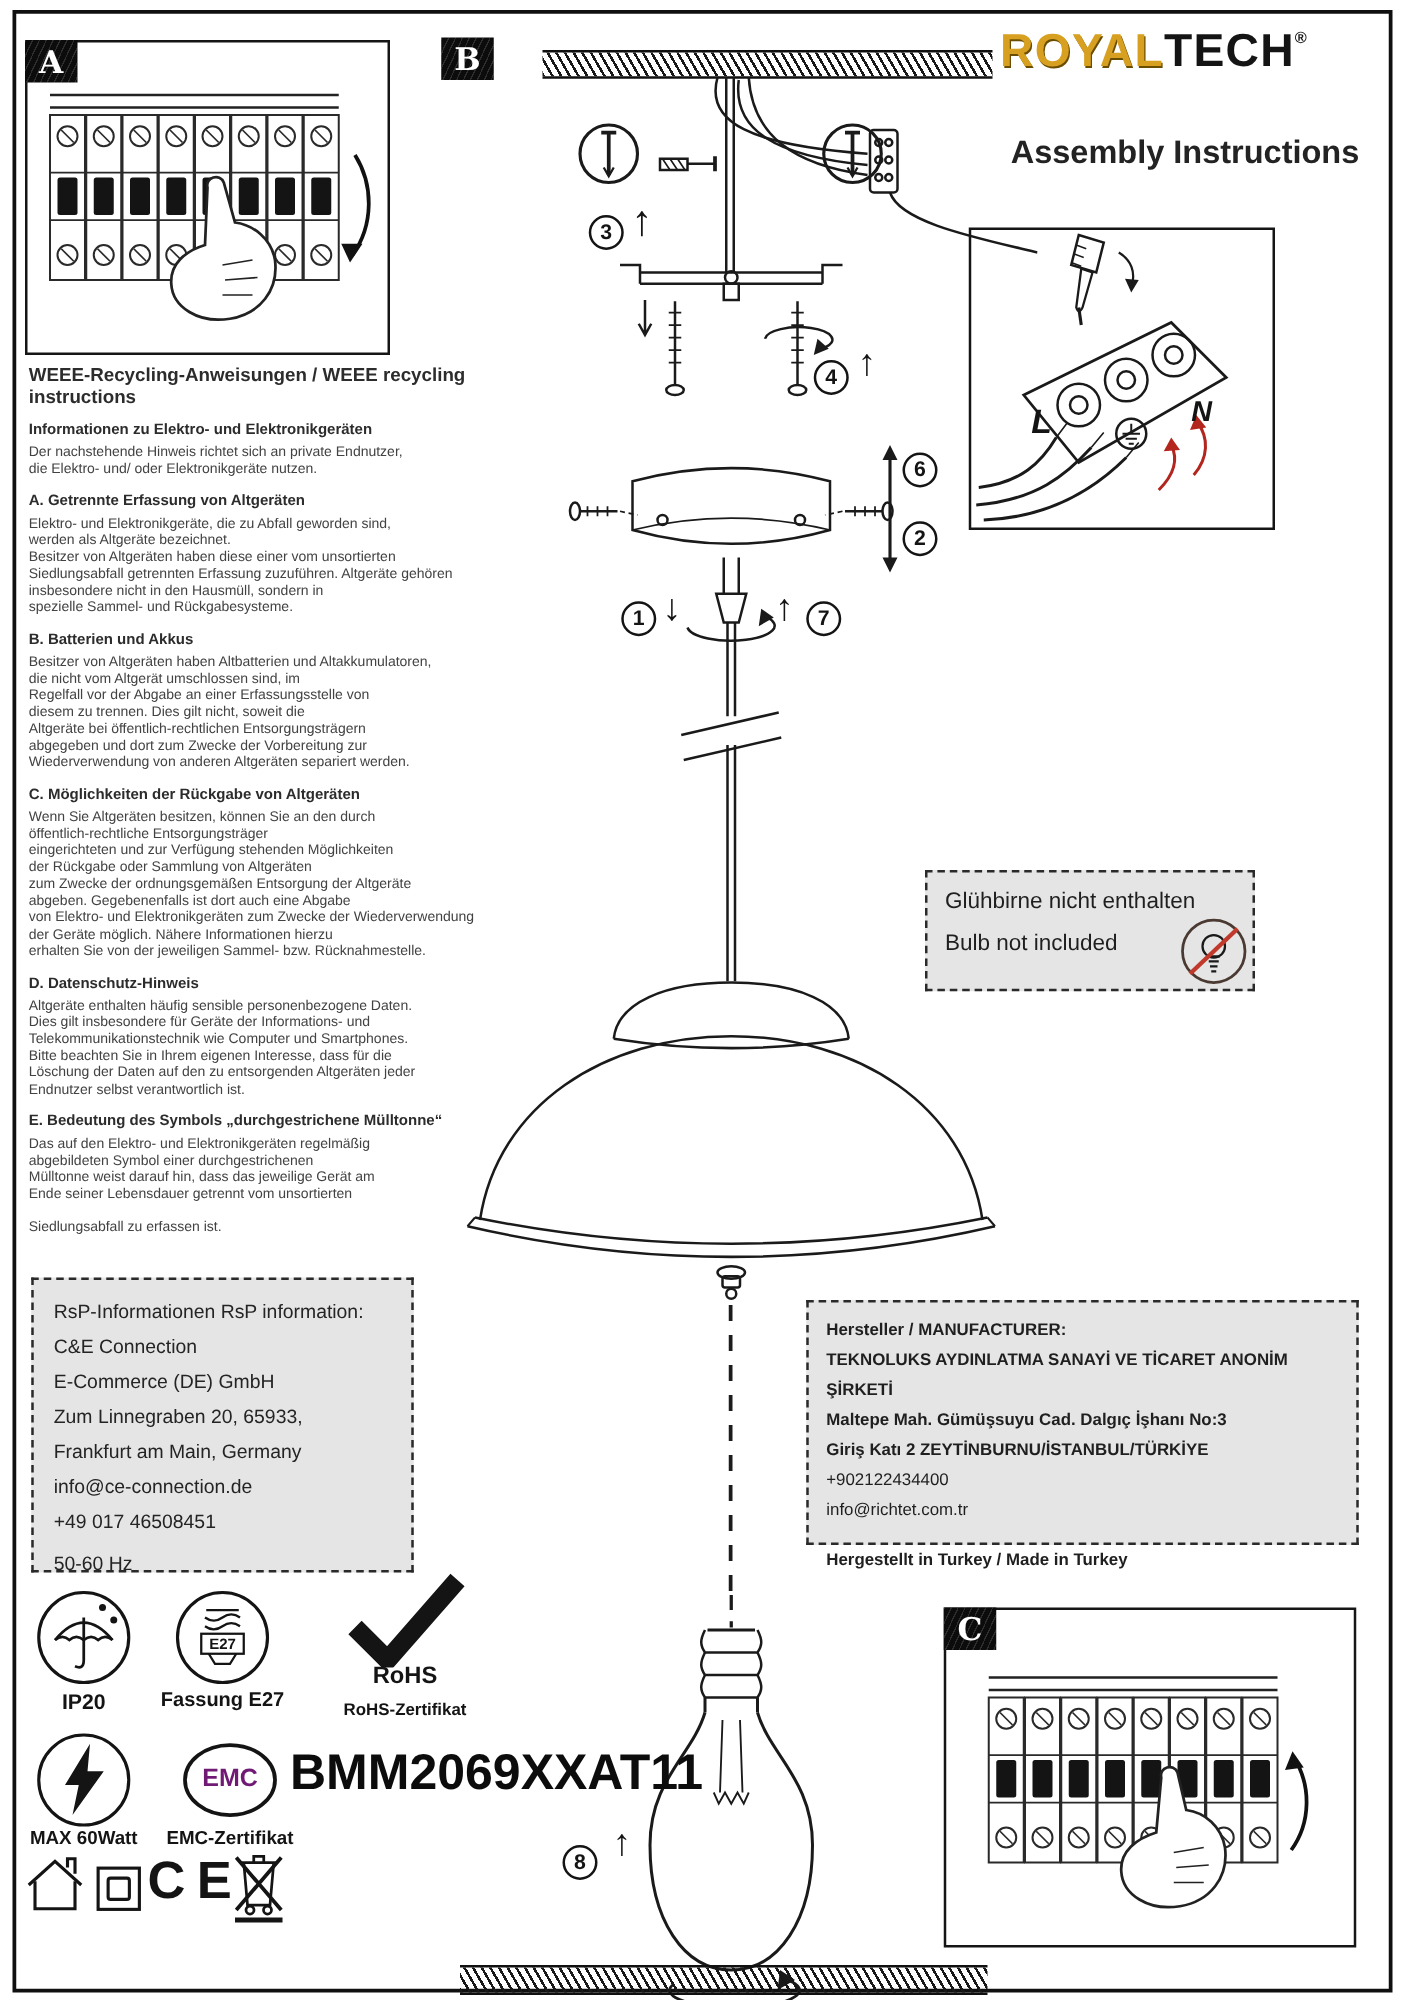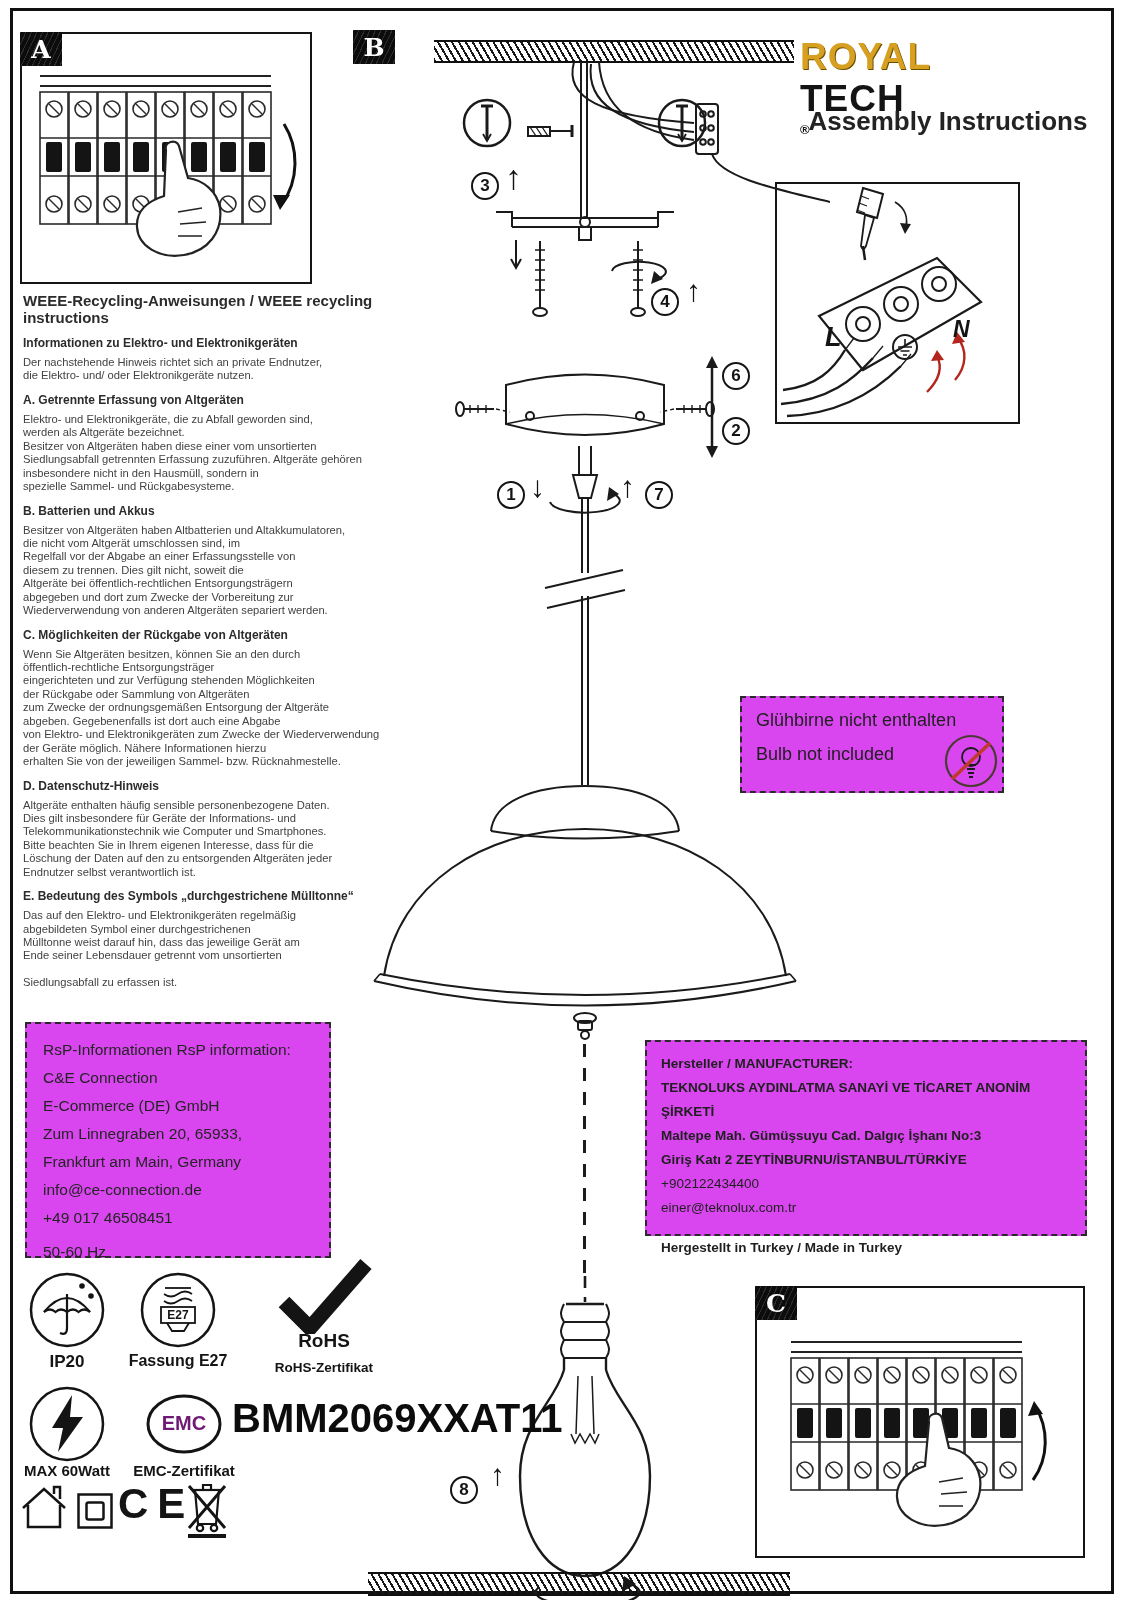--- a/index.html
+++ b/index.html
@@ -21,21 +21,21 @@
   .brand .reg { font-size:13px; margin-top:2px; color:#141414; }
   .titles { text-align:center; font-size:26px; font-weight:600; color:#232323; line-height:34px; }
   .weee { width:386px; color:#424242; }
   .weee-title { font-size:15px; font-weight:bold; color:#2c2c2c; margin-bottom:10px; }
   .sec-h { font-size:12px; font-weight:bold; color:#2c2c2c; margin:10px 0 6px 0; }
   .sec-b { font-size:11.2px; line-height:1.2; white-space:pre-line; }
   .step { width:28px; height:28px; border:2.5px solid #141414; border-radius:50%;
           display:flex; align-items:center; justify-content:center;
           font-size:17px; font-weight:bold; background:#fff; color:#141414; }
   .arr { font-size:30px; font-weight:bold; color:#141414; line-height:1; }
-  .dash-box { border:2px dashed #2a2a2a; background:#d946ef; }
+  .dash-box { border:2px dashed #2a2a2a; background:#e5e5e5; }
   .note-line { font-size:18px; color:#1f1f1f; }
   .rsp-line { font-size:15.5px; color:#242424; line-height:28px; }
   .man-line { font-size:13.5px; color:#1f1f1f; line-height:24px; }
   .bold { font-weight:bold; }
   .cert-label { font-weight:bold; color:#141414; text-align:center; }
   .drop-line { background:repeating-linear-gradient(180deg, #1c1c1c 0 13px, transparent 13px 24px); }
   .wire-label { font-weight:bold; font-style:italic; color:#141414; }
   svg { display:block; }
 </style>
 </head>
@@ -74,21 +74,21 @@
     <path d="M152,148 L176,144 M154,160 L180,158 M152,172 L176,172" stroke="#222" stroke-width="1.3" fill="none"></path>
     <path d="M258,60 C273,84 273,116 256,140" stroke="#111" stroke-width="3" fill="none"></path>
     <path d="M264,131 L254,146 L247,131 Z" fill="#111"></path>
   </svg>
 </div>
 
 <div class="abs panel-label" style="left:353px; top:30px;">
     <span>B</span>
   </div>
 
-<div class="abs brand" style="left:800px; top:36px;flex-direction:column;">
+<div class="abs brand" style="left:800px; top:20px;">
   <span class="royal">ROYAL</span>
     <span class="tech">TECH</span>
     <span class="reg">®</span>
 </div>
 <div class="abs titles" style="left:806px; top:104px; width:284px;">
   <div>Assembly Instructions</div>
 </div>
 
 <div class="abs panel" style="left:775px; top:182px; width:245px; height:242px; border-width:2px; position:absolute;">
   <svg width="241" height="238" viewBox="0 0 241 238">
@@ -302,21 +302,21 @@
   <div class="rsp-line">+49 017 46508451</div>
   <div class="rsp-line" style="margin-top:6px;">50-60 Hz</div>
 </div>
 
 <div class="abs dash-box" style="left:645px; top:1040px; width:442px; height:196px; padding:10px 0 0 14px; position:absolute;">
   <div class="man-line bold">Hersteller / MANUFACTURER:</div>
   <div class="man-line bold">TEKNOLUKS AYDINLATMA SANAYİ VE TİCARET ANONİM ŞİRKETİ</div>
   <div class="man-line bold">Maltepe Mah. Gümüşsuyu Cad. Dalgıç İşhanı No:3</div>
   <div class="man-line bold">Giriş Katı 2 ZEYTİNBURNU/İSTANBUL/TÜRKİYE</div>
   <div class="man-line">+902122434400</div>
-  <div class="man-line">einer@teknolux.com.tr</div>
+  <div class="man-line">info@richtet.com.tr</div>
   <div class="man-line bold" style="margin-top:16px;">Hergestellt in Turkey / Made in Turkey</div>
 </div>
 
 <div class="abs drop-line" style="left:583px; top:1044px; width:3px; height:240px;"></div>
 
 <svg class="abs" style="left:440px; top:1276px;" width="280" height="324" viewBox="0 0 280 324">
   <g stroke="#1a1a1a" fill="none" stroke-width="2.4">
     <path d="M145,0 L145,26" stroke-dasharray="12 9" stroke-width="2.6"></path>
     <path d="M126,28 H164"></path>
     <path d="M124,28 C120,36 120,40 124,46 H166 C170,40 170,36 166,28" stroke-width="2"></path>

